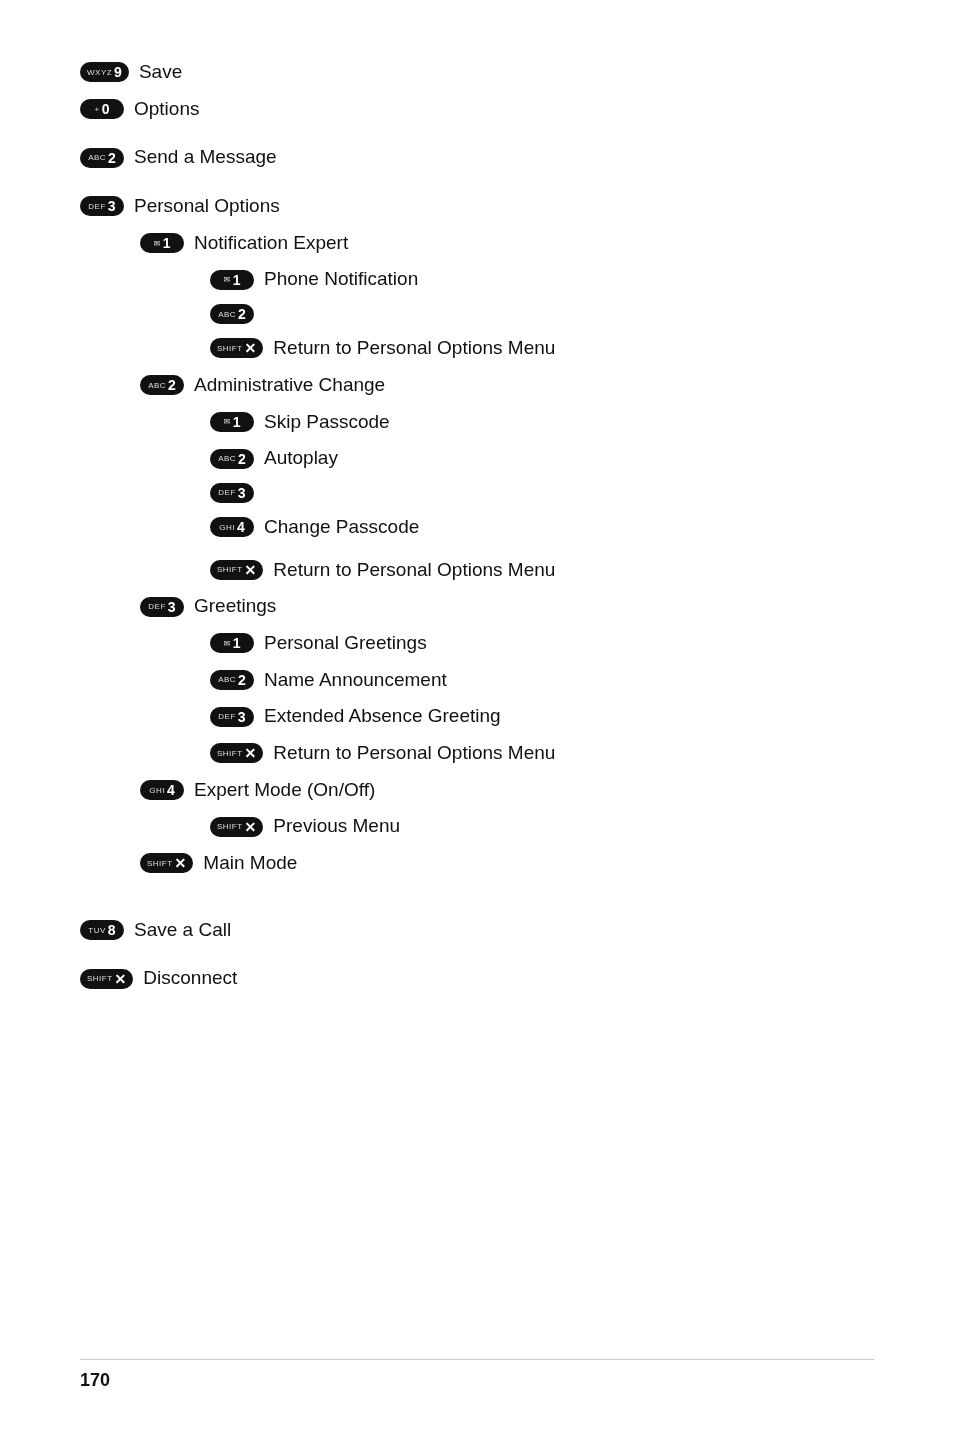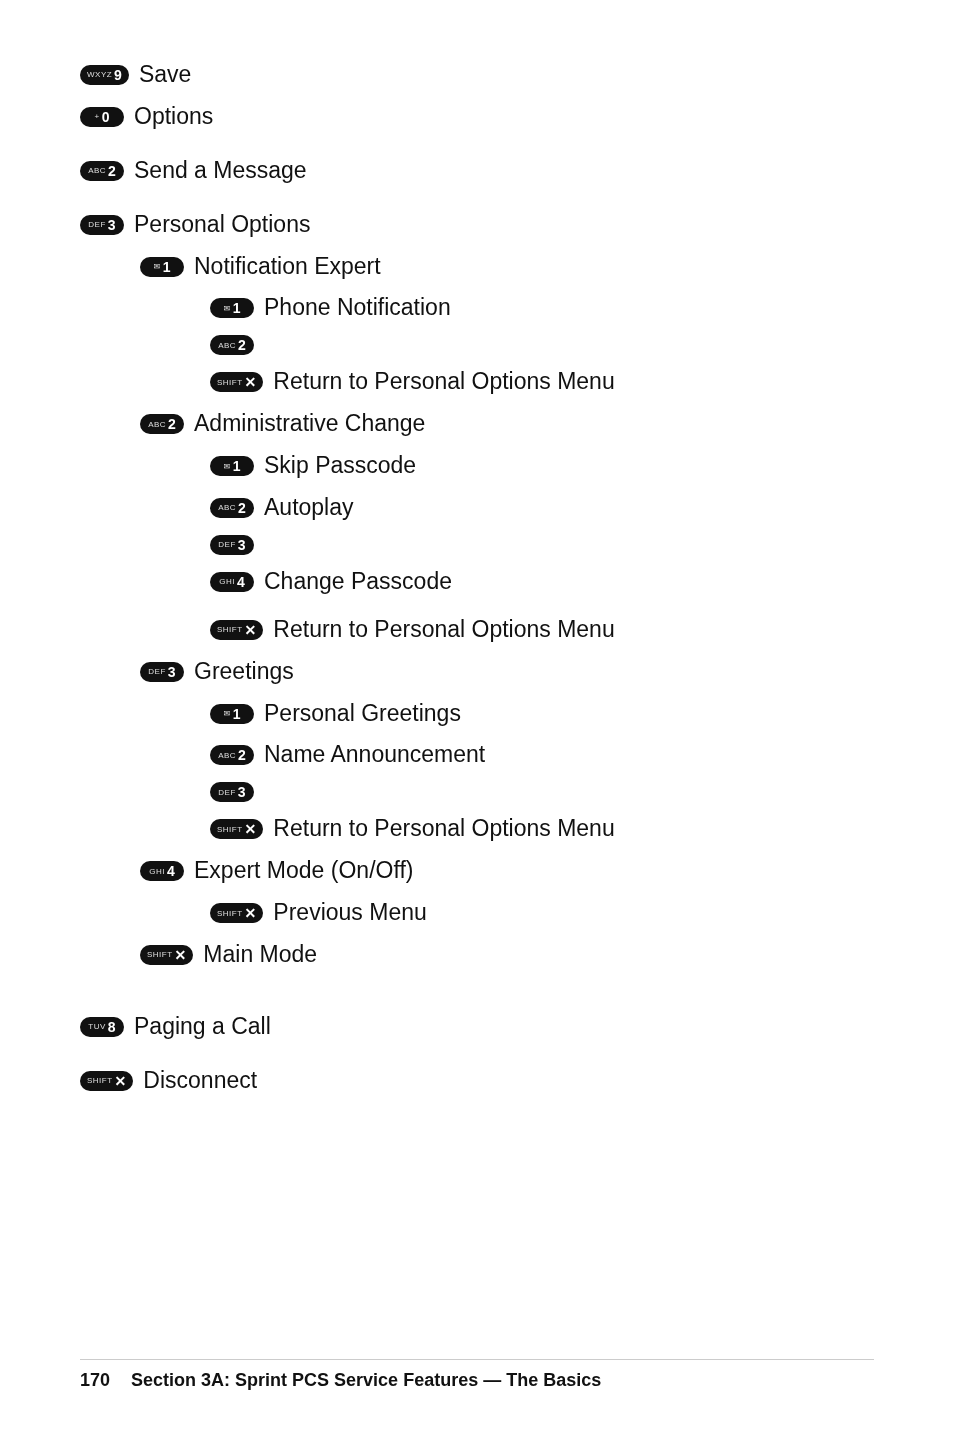--- a/index.html
+++ b/index.html
@@ -41,21 +41,21 @@
       letter-spacing: 0.5px;
       text-transform: uppercase;
       margin-right: 2px;
       opacity: 0.85;
     }
     .badge .num {
       font-size: 14px;
       font-weight: bold;
     }
     .item-label {
-      font-size: 23px;
+      font-size: 19px;
       line-height: 1.3;
     }
     
     .indent-0 { margin-left: 0px; }
     .indent-1 { margin-left: 60px; }
     .indent-2 { margin-left: 130px; }
 
     .spacer { height: 18px; }
     .spacer-sm { height: 6px; }
 
@@ -65,21 +65,21 @@
       left: 80px;
       right: 80px;
       display: flex;
       align-items: center;
       border-top: 1px solid #ccc;
       padding-top: 10px;
     }
     .footer-page {
       font-size: 18px;
       font-weight: bold;
-      margin-right: 21px;
+      margin-right: 36px;
     }
     .footer-title {
       font-size: 18px;
       font-weight: bold;
     }
   </style>
 </head>
 <body>
 
 <div class="page">
@@ -217,20 +217,21 @@
           <span class="num">2</span>
         </span>
         <span class="item-label">Name Announcement</span>
       </div>
       <div class="spacer-sm"></div>
       <div class="menu-item indent-2">
         <span class="badge">
           <span class="top-label">DEF</span>
           <span class="num">3</span>
         </span>
+        <span class="item-label">Extended Absence Greeting</span>
       </div>
       <div class="spacer-sm"></div>
       <div class="menu-item indent-2">
         <span class="badge">
           <span class="top-label">Shift</span>
           <span class="num">✕</span>
         </span>
         <span class="item-label">Return to Personal Options Menu</span>
       </div>
       <div class="spacer-sm"></div>
@@ -257,30 +258,29 @@
         </span>
         <span class="item-label">Main Mode</span>
       </div>
       <div class="spacer"></div>
       <div class="spacer"></div>
       <div class="menu-item indent-0">
         <span class="badge">
           <span class="top-label">TUV</span>
           <span class="num">8</span>
         </span>
-        <span class="item-label">Paging a Call</span>
+        <span class="item-label">Save a Call</span>
       </div>
       <div class="spacer"></div>
       <div class="menu-item indent-0">
         <span class="badge">
           <span class="top-label">Shift</span>
           <span class="num">✕</span>
         </span>
         <span class="item-label">Disconnect</span>
       </div>
       <div class="spacer-sm"></div>
     </div>
 </div>
 
 <div class="footer">
   <span class="footer-page">170</span>
-  <span class="footer-title">Section 3A: Sprint PCS Service Features — The Basics</span>
 </div>
 
 </body></html>

